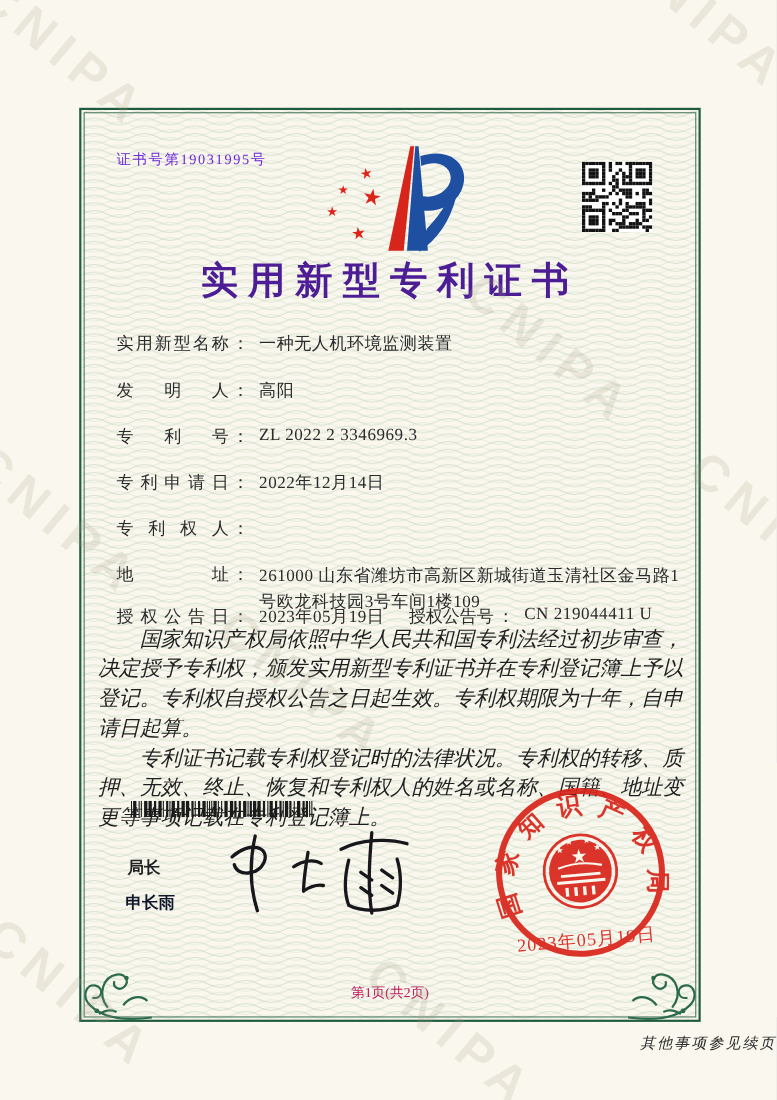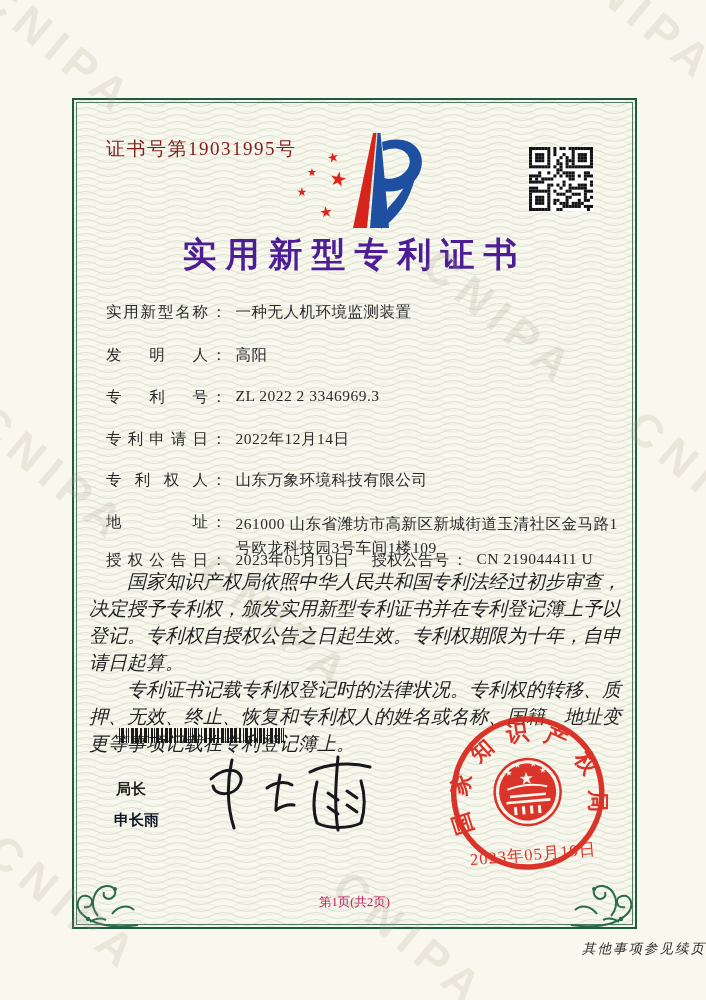--- a/index.html
+++ b/index.html
@@ -11,21 +11,21 @@
       transform:rotate(40deg);pointer-events:none;white-space:nowrap;}
   .wm1{left:-34px;top:20px}.wm2{left:548px;top:-14px}.wm3{left:408px;top:290px}
   .wm4{left:-40px;top:446px}.wm5{left:184px;top:596px}.wm6{left:-28px;top:876px}
   .wm7{left:318px;top:912px}.wm8{left:612px;top:452px}
   
   .frame{position:absolute;left:72px;top:98px;width:561px;height:827px;
          border:2.5px solid #1F5B40;z-index:1;}
   .frame-inner{position:absolute;inset:2px;border:1px solid #4d7a61;}
   .waves{position:absolute;inset:0;width:100%;height:100%;}
   .content{position:absolute;inset:0;z-index:3;}
-  .certno{position:absolute;left:32px;top:36px;font-size:19px;letter-spacing:1.5px;color:#7f1d1d;}
+  .certno{position:absolute;left:32px;top:36px;font-size:13px;letter-spacing:1.5px;color:#6d28d9;}
   .logo{position:absolute;left:213px;top:28px;width:142px;height:108px;}
   .qr{position:absolute;left:455px;top:47px;width:64px;height:64px;}
   .title{position:absolute;left:0;top:132px;width:100%;text-align:center;
          font-size:34px;font-weight:bold;letter-spacing:9px;color:#4c1d95;}
   .fields{position:absolute;left:32px;top:196px;width:505px;font-size:15.5px;color:#2a2a2a;}
   .frow{position:absolute;left:0;display:flex;align-items:flex-start;white-space:nowrap;}
   .flabel{display:inline-block;width:102px;text-align:justify;text-align-last:justify;flex:none;}
   .colon{margin:0 9px 0 3px;flex:none;}
   .fvalue{letter-spacing:0.5px;}
   .fvalue.wrap{white-space:normal;width:392px;line-height:24px;}
@@ -340,21 +340,20 @@
           <span class="fvalue">ZL 2022 2 3346969.3</span>
         </div>
         <div class="frow r4">
           <span class="flabel">专利申请日</span>
             <span class="colon">：</span>
           <span class="fvalue">2022年12月14日</span>
         </div>
         <div class="frow r5">
           <span class="flabel">专利权人</span>
             <span class="colon">：</span>
-          <span class="fvalue">山东万象环境科技有限公司</span>
         </div>
         <div class="frow r6">
           <span class="flabel">地址</span>
             <span class="colon">：</span>
           <span class="fvalue wrap">261000 山东省潍坊市高新区新城街道玉清社区金马路1号欧龙科技园3号车间1楼109</span>
         </div>
         <div class="frow r7">
           <span class="flabel">授权公告日</span>
             <span class="colon">：</span>
           <span class="fvalue">2023年05月19日</span>

